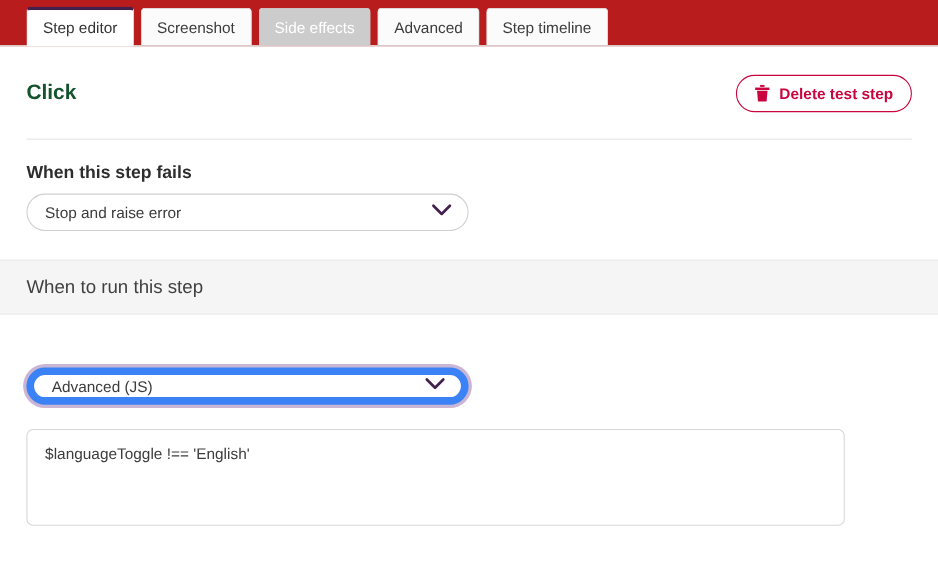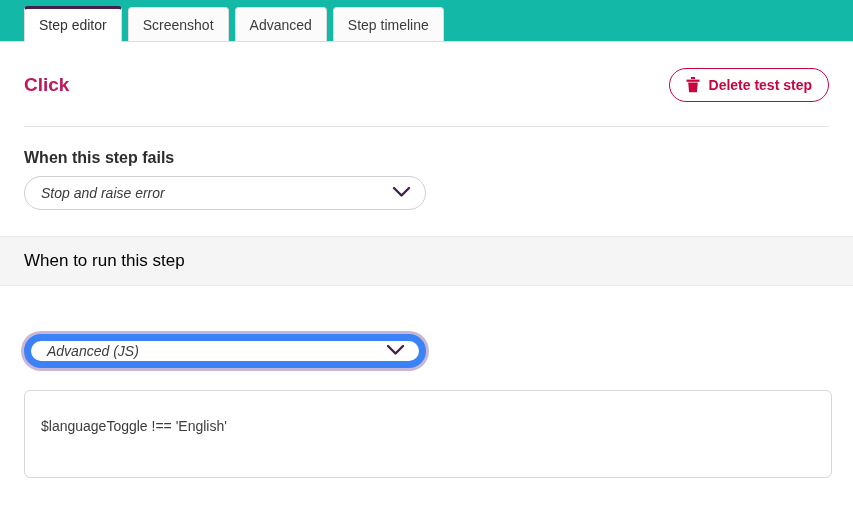--- a/index.html
+++ b/index.html
@@ -53,21 +53,21 @@
     background: transparent;
     border: none;
     padding: 0;
   }
   .close-btn svg { display: block; }
 
   
   .tab-strip {
     position: relative;
     height: 42px;
-    background: #14b8a6;
+    background: #b91c1c;
     border-bottom: 1px solid #dcdcdc;
     padding-left: 24px;
     display: flex;
     align-items: flex-end;
     box-sizing: border-box;
   }
   .tab {
     position: relative;
     height: 34px;
     display: flex;
@@ -110,21 +110,21 @@
     padding: 24px 24px 0 24px;
     display: flex;
     align-items: center;
     justify-content: space-between;
     height: 62px;
     box-sizing: border-box;
   }
   .step-name {
     font-size: 19px;
     font-weight: 700;
-    color: #be185d;
+    color: #14532d;
   }
   .delete-btn {
     display: inline-flex;
     align-items: center;
     gap: 9px;
     height: 34px;
     padding: 0 16px;
     border: 1px solid #c8053f;
     border-radius: 18px;
     background: #ffffff;
@@ -158,21 +158,20 @@
     width: 402px;
     height: 34px;
     border: 1px solid #cfcfcf;
     border-radius: 17px;
     background: #ffffff;
     display: flex;
     align-items: center;
     padding: 0 16px;
     box-sizing: border-box;
     cursor: pointer;
-    font-style: italic;
   }
   .select-value {
     font-size: 14px;
     color: #3c3c3c;
   }
   .chevron {
     position: absolute;
     right: 14px;
     top: 50%;
     transform: translateY(-50%);
@@ -193,35 +192,35 @@
     border-bottom: 1px solid #eaeaea;
     height: 50px;
     display: flex;
     align-items: center;
     padding: 0 24px;
     box-sizing: border-box;
   }
   .section-band-title {
     font-size: 17px;
     font-weight: 400;
-    color: #000000;
+    color: #404040;
   }
 
   .run-section {
     padding: 18px 24px 0 24px;
   }
 
   .code-area {
     margin-top: 22px;
-    width: 808px;
+    width: 744px;
     height: 88px;
     border: 1px solid #d8d8d8;
     border-radius: 6px;
     background: #ffffff;
-    padding: 26px 16px;
+    padding: 12px 16px;
     box-sizing: border-box;
     font-family: "Liberation Sans", sans-serif;
     font-size: 14px;
     color: #3c3c3c;
     resize: none;
     outline: none;
     line-height: 1.35;
     overflow: hidden;
   }
 </style>
@@ -230,20 +229,23 @@
 
 <div class="panel">
 
 
   <div class="tab-strip">
     <div class="tab active">
       <span>Step editor</span>
     </div>
     <div class="tab">
       <span>Screenshot</span>
+    </div>
+    <div class="tab disabled">
+      <span>Side effects</span>
     </div>
     <div class="tab">
       <span>Advanced</span>
     </div>
     <div class="tab">
       <span>Step timeline</span>
     </div>
   </div>
 
   <div class="panel-body">

